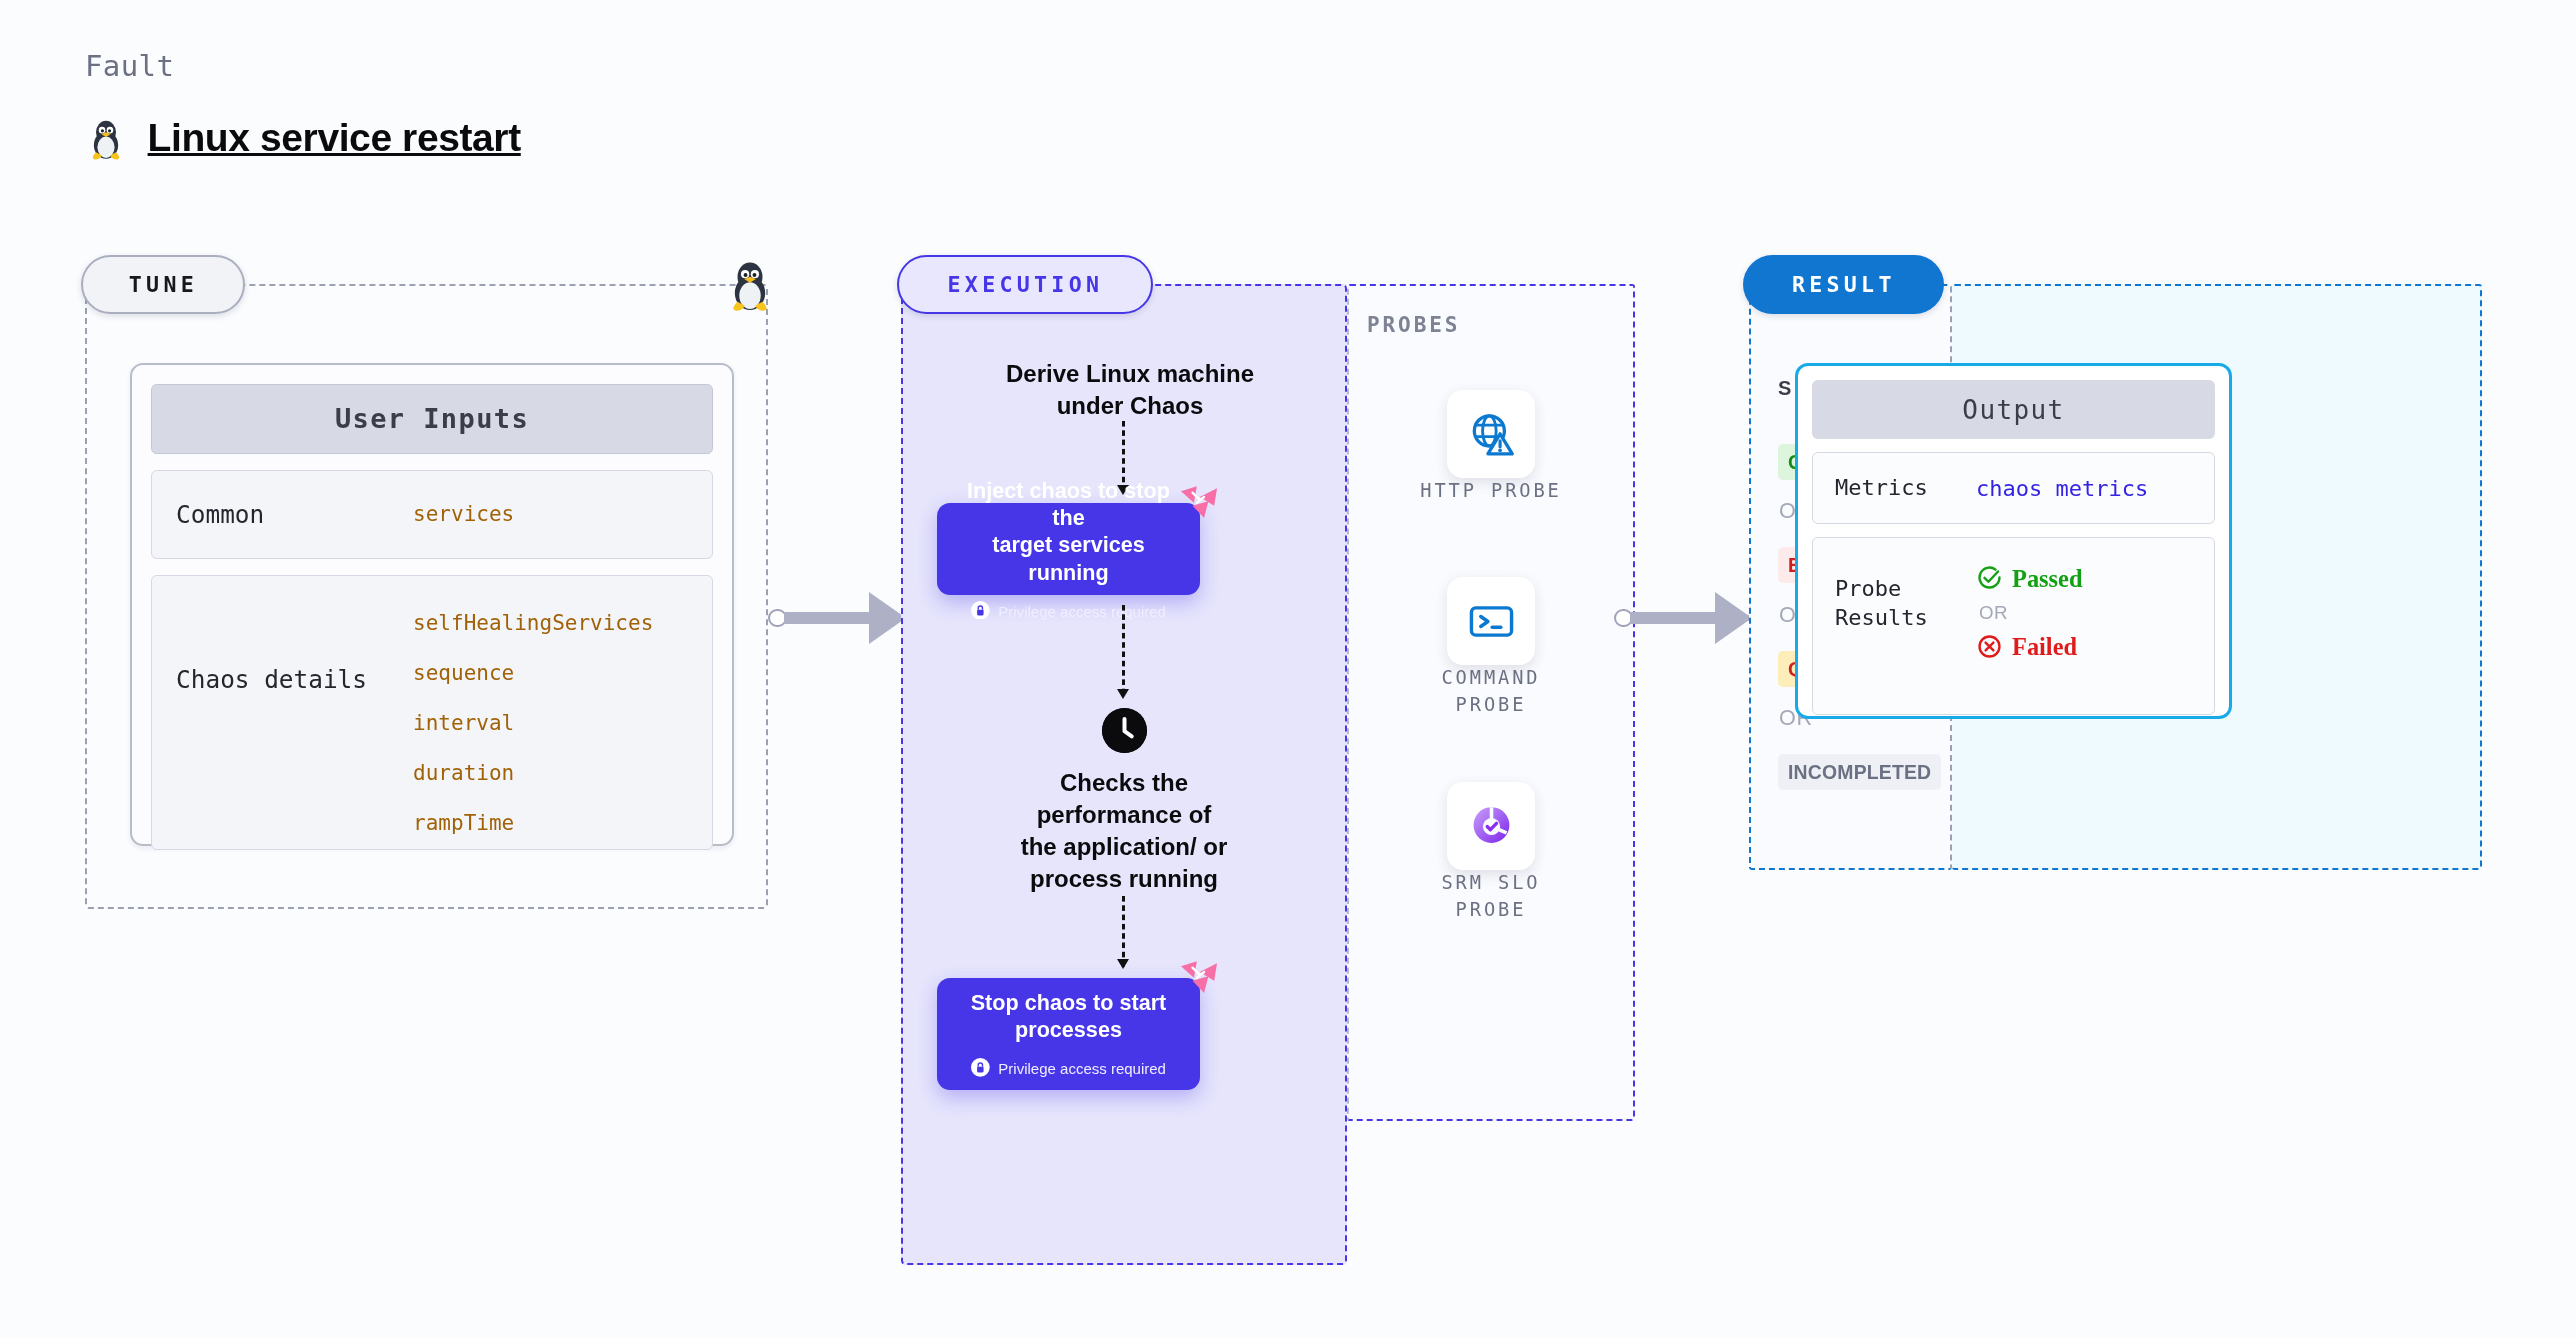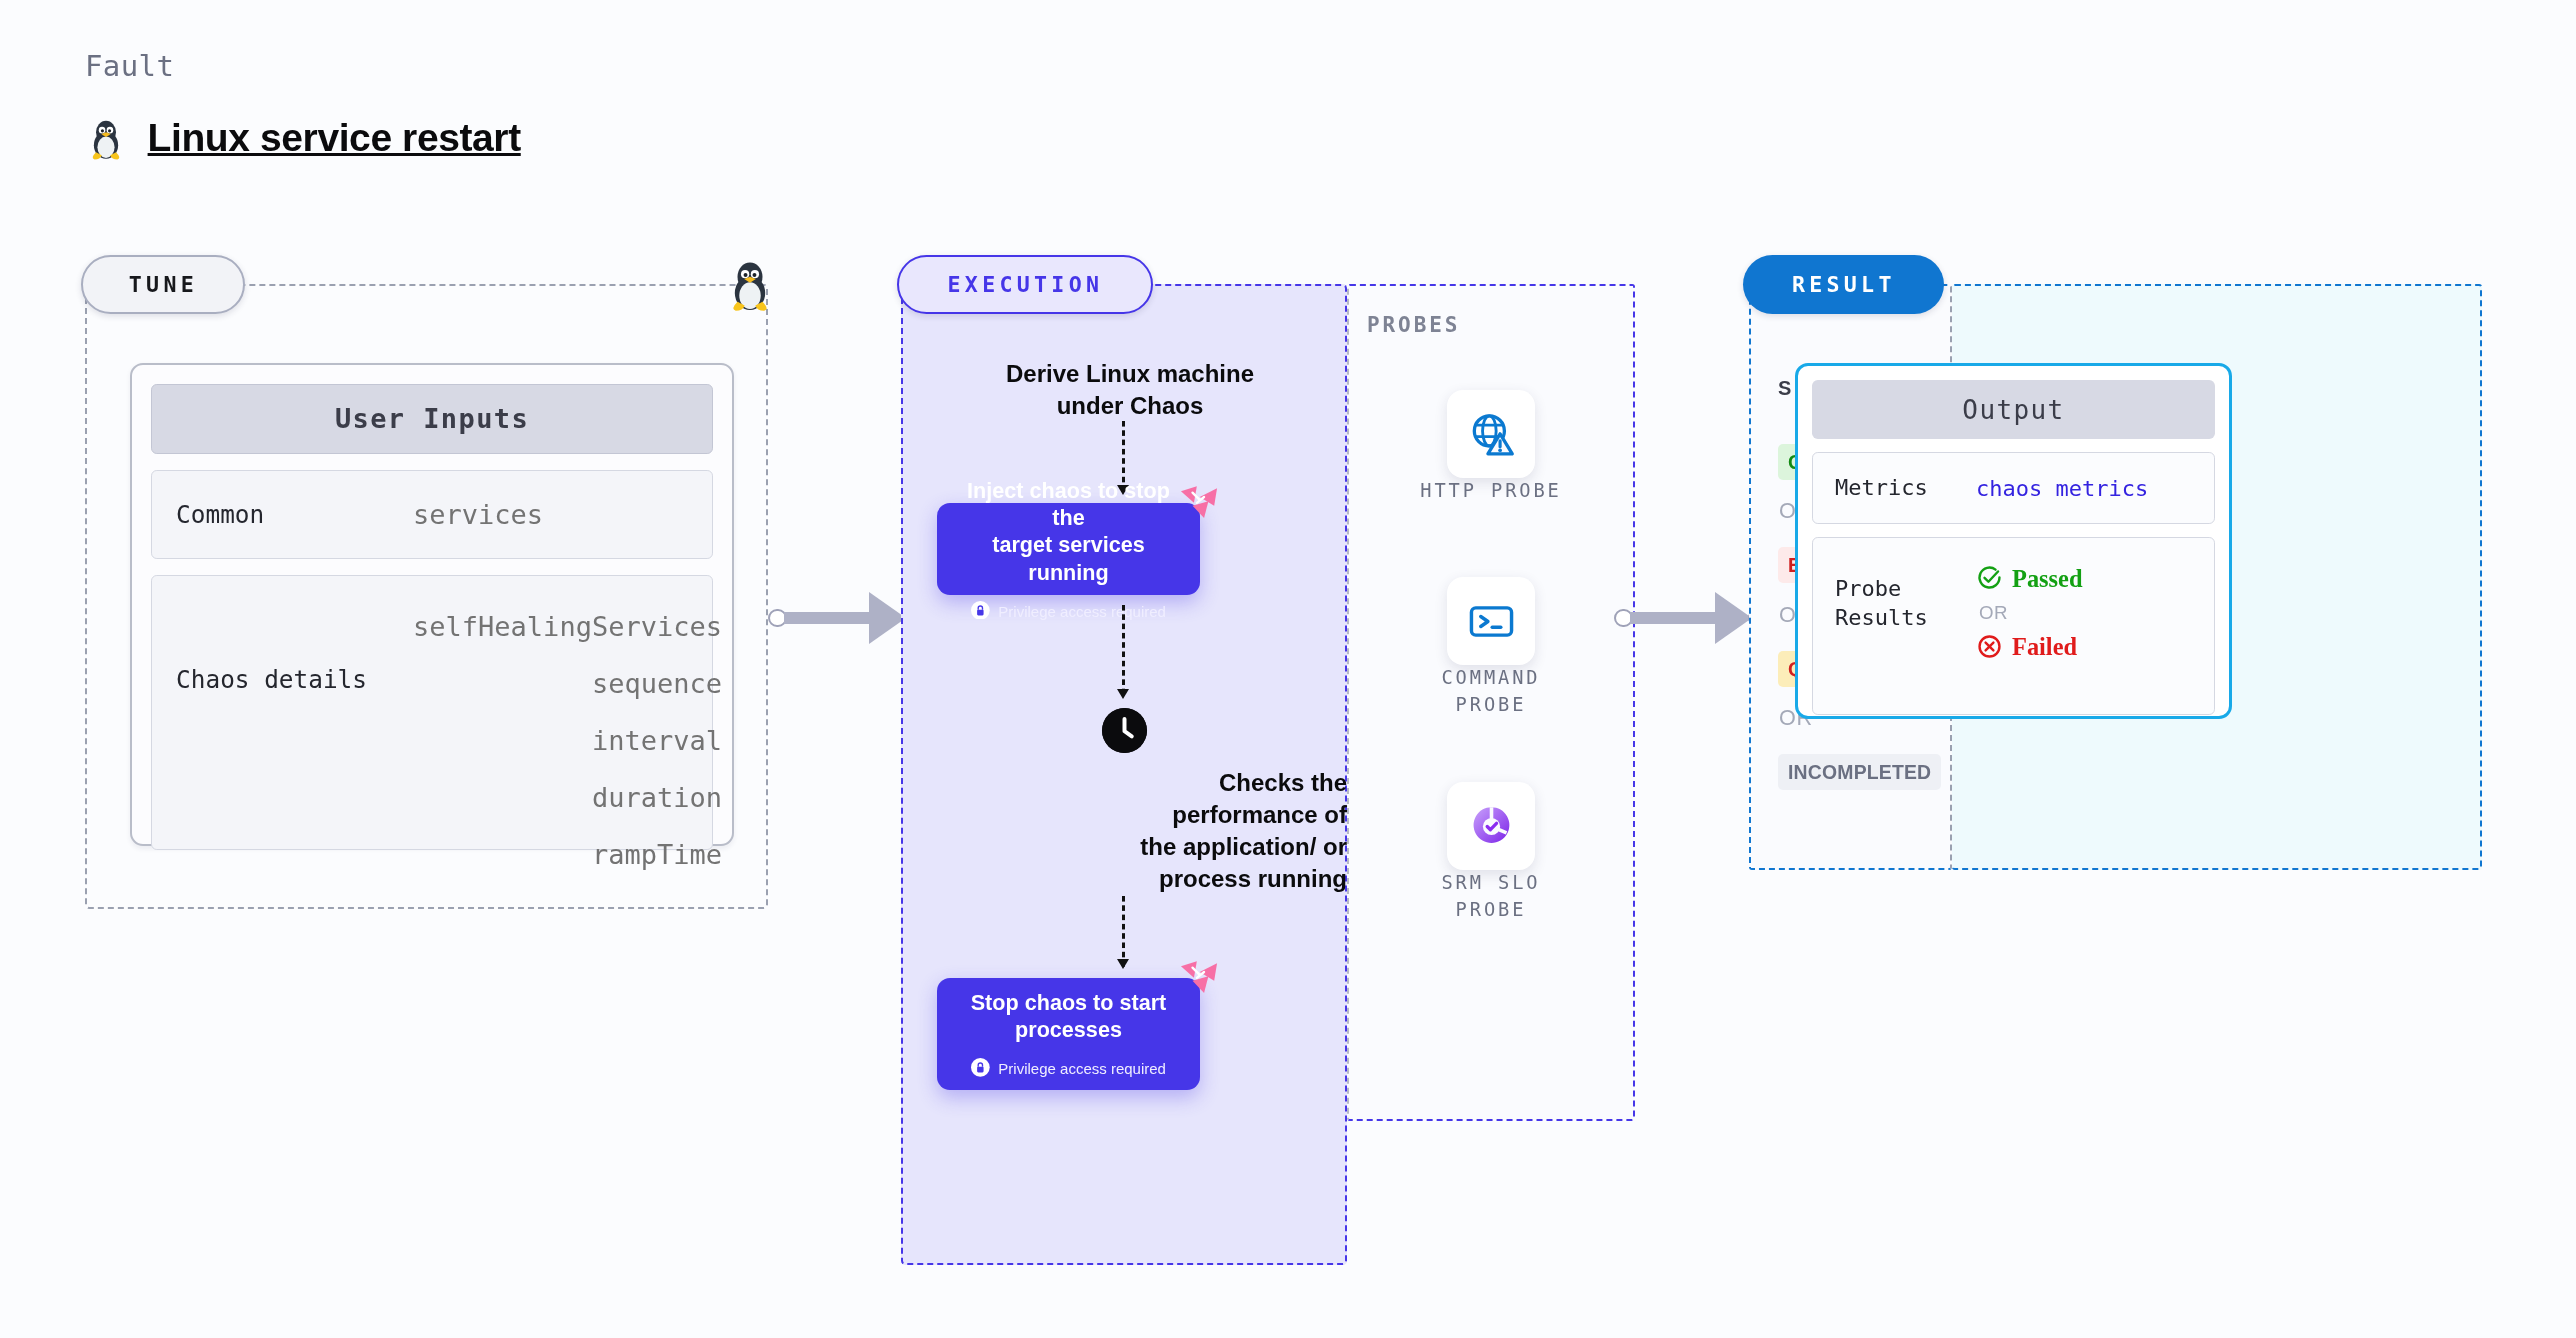--- a/index.html
+++ b/index.html
@@ -69,22 +69,22 @@
   #row-common { height: 89px; }
   #row-chaos { height: 275px; align-items: flex-start; padding-top: 0; }
   .row-label {
     font-family: "DejaVu Sans Mono", monospace; font-size: 24.4px; color: #24262e;
     width: 237px; flex: none;
   }
   #row-chaos .row-label { margin-top: 89px; }
   .row-vals { display: flex; flex-direction: column; gap: 26px; }
   #row-chaos .row-vals { margin-top: 35px; }
   .val {
-    font-family: "DejaVu Sans Mono", monospace; font-size: 27px;
-    color: #737373; white-space: nowrap; text-align: right;
+    font-family: "DejaVu Sans Mono", monospace; font-size: 21px;
+    color: #a16207; white-space: nowrap;
   }
 
   
   #exec-stage { left: 901px; top: 284px; width: 733px; height: 981px; }
   #exec-box {
     position: absolute; left: 0; top: 0; width: 446px; height: 981px;
     border: 2.9px dashed #4636e8; border-radius: 4.3px;
     background: #e6e5fc;
   }
   #probes-box {
@@ -330,21 +330,21 @@
       <div class="shaft"></div>
         <div class="head"></div>
     </div>
 
     <div class="clock-icon" style="left:201px; top:424px;">
       <svg width="45" height="45" viewBox="0 0 62 62">
         <circle cx="31" cy="31" r="31" fill="#0b0b0d"></circle>
         <path d="M31 15 V32 L41 39" stroke="#ffffff" stroke-width="5.5" fill="none" stroke-linecap="round" stroke-linejoin="round"></path>
       </svg>
     </div>
-    <div class="flow-text" style="left:0; top:483px; white-space:pre-line;text-align:right;">Checks the
+    <div class="flow-text" style="left:0; top:483px; white-space:pre-line;">Checks the
 performance of
 the application/ or
 process running</div>
 
     <div class="dotted-arrow" style="left:221px; top:612px; height:72px;">
       <div class="shaft"></div>
         <div class="head"></div>
     </div>
 
     <div class="chaos-node" style="left:36px; top:694px; width:263px; height:112px;">

